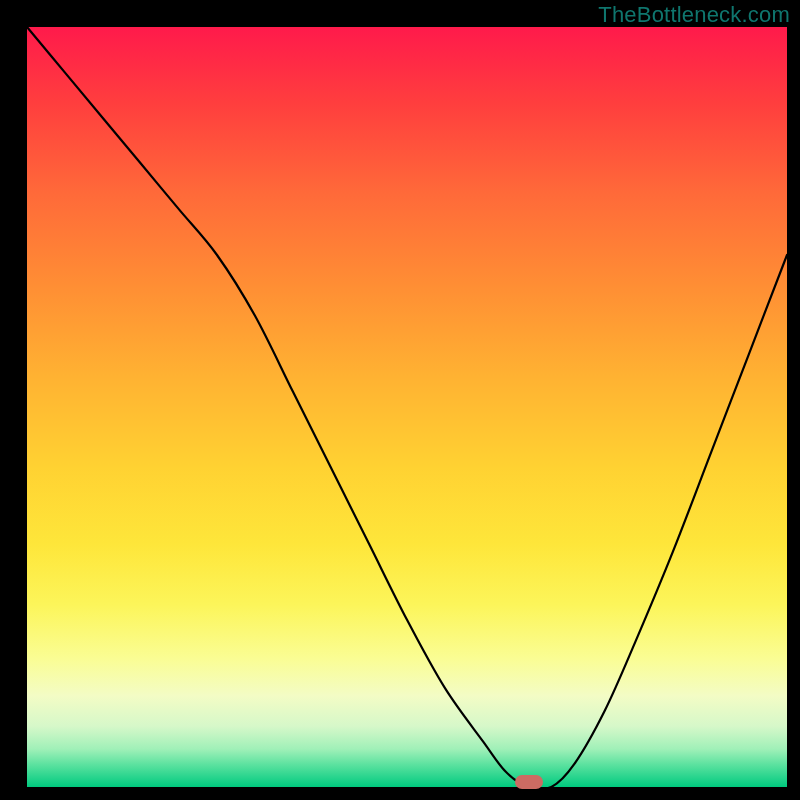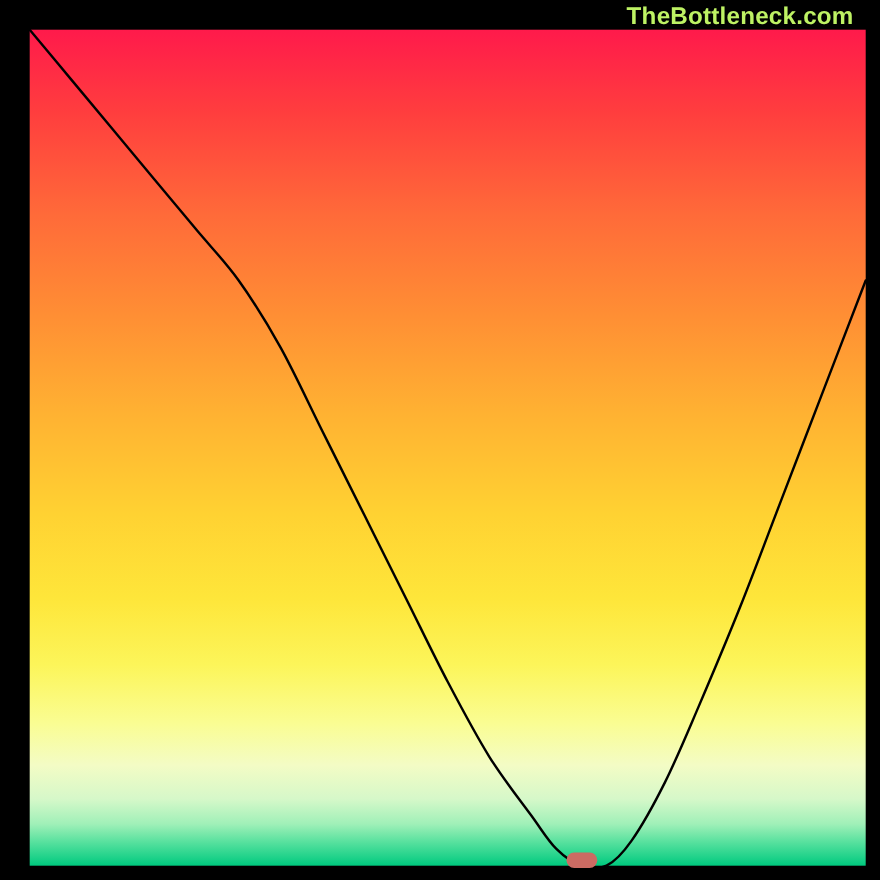--- a/index.html
+++ b/index.html
@@ -32,24 +32,24 @@
       #d6f8c9 92%,
       #a0f0b8 95%,
       #5de2a0 97%,
       #1fd28a 99%,
       #00c97e 100%
     );
   }
   .watermark {
     position: absolute;
     top: 2px;
-    right: 24px;
-    color: #bef264;
+    right: 10px;
+    color: #0f766e;
     font-size: 22px;
-    font-weight: 700;
+    font-weight: 400;
     letter-spacing: 0.2px;
     user-select: none;
   }
   svg.curve {
     position: absolute;
     left: 0;
     top: 0;
   }
   .marker {
     position: absolute;

